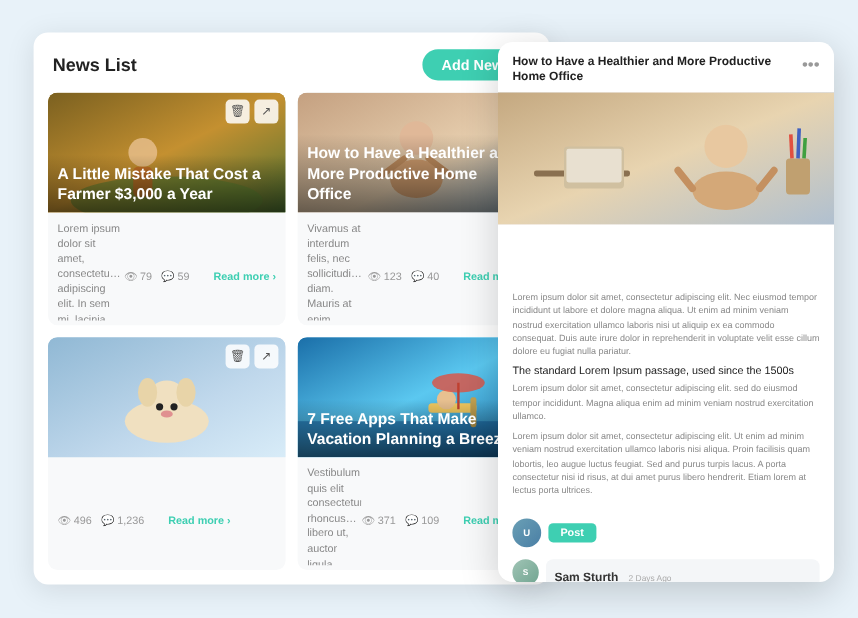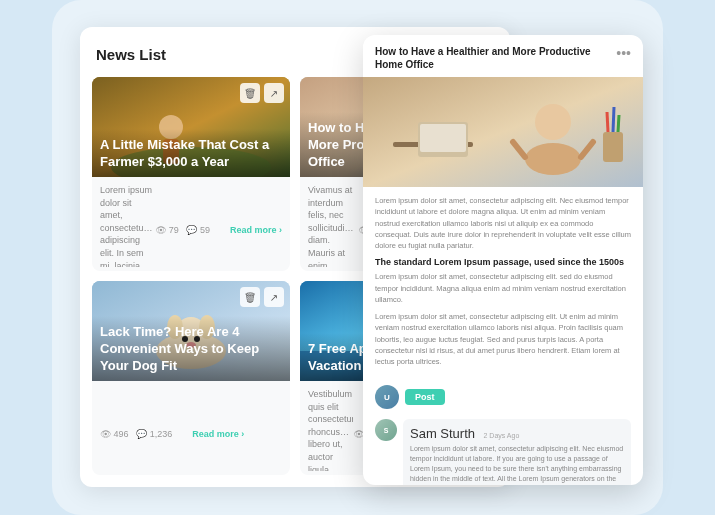--- a/index.html
+++ b/index.html
@@ -8,27 +8,26 @@
       font-family: -apple-system, BlinkMacSystemFont, 'Segoe UI', sans-serif;
       display: flex;
       align-items: center;
       justify-content: center;
       width: 715px;
       height: 515px;
       overflow: hidden;
     }
     .outer-container {
       background: #e8f2f9;
-      width: 611px;
+      width: 715px;
       height: 515px;
       display: flex;
       align-items: center;
       justify-content: center;
       position: relative;
-      border-radius: 29px;
     }
     
     .news-list-panel {
       background: #fff;
       border-radius: 12px;
       width: 430px;
       height: 460px;
       position: absolute;
       left: 28px;
       top: 27px;
@@ -211,30 +210,31 @@
       background: linear-gradient(135deg, #c4b5a0 0%, #e8d5c0 40%, #a8b8c8 100%);
       position: relative;
       overflow: hidden;
     }
     .detail-content {
       padding: 8px 12px;
       flex: 1;
       overflow: hidden;
       display: flex;
       flex-direction: column;
+      margin-top: 47px;
     }
     .detail-body-text {
       font-size: 7.5px;
       color: #888;
       line-height: 1.5;
       margin-bottom: 6px;
     }
     .detail-section-title {
       font-size: 9px;
-      font-weight: 700;
+      font-weight: 400;
       color: #222;
       margin-bottom: 4px;
     }
     .detail-section-text {
       font-size: 7.5px;
       color: #888;
       line-height: 1.5;
       margin-bottom: 6px;
     }
     .detail-divider {
@@ -294,22 +294,22 @@
       font-weight: 700;
       flex-shrink: 0;
     }
     .comment-bubble {
       background: #f4f6f8;
       border-radius: 6px;
       padding: 5px 7px;
       flex: 1;
     }
     .comment-author {
-      font-size: 13px;
-      font-weight: 400;
+      font-size: 10px;
+      font-weight: 700;
       color: #333;
     }
     .comment-time {
       font-size: 7px;
       color: #aaa;
       margin-left: 4px;
     }
     .comment-text {
       font-size: 7px;
       color: #888;
@@ -432,23 +432,20 @@
             <ellipse cx="84" cy="46" rx="8" ry="12" fill="#e8d4a8"></ellipse>
             <ellipse cx="116" cy="46" rx="8" ry="12" fill="#e8d4a8"></ellipse>
             <circle cx="94" cy="58" r="3" fill="#222"></circle>
             <circle cx="106" cy="58" r="3" fill="#222"></circle>
             <ellipse cx="100" cy="64" rx="5" ry="3" fill="#e09090"></ellipse>
           </svg>
           <div class="card-actions">
             <button class="card-action-btn">🗑</button>
             <button class="card-action-btn">↗</button>
           </div>
-          <div class="card-img-overlay">
-            <div class="card-img-title">Lack Time? Here Are 4 Convenient Ways to Keep Your Dog Fit</div>
-          </div>
         </div>
         <div class="card-body">
           <div class="card-footer">
             <div class="card-stats">
               <div class="stat">
                 <span class="stat-icon">👁</span>
                 <span>496</span>
               </div>
               <div class="stat">
                 <span class="stat-icon">💬</span>

